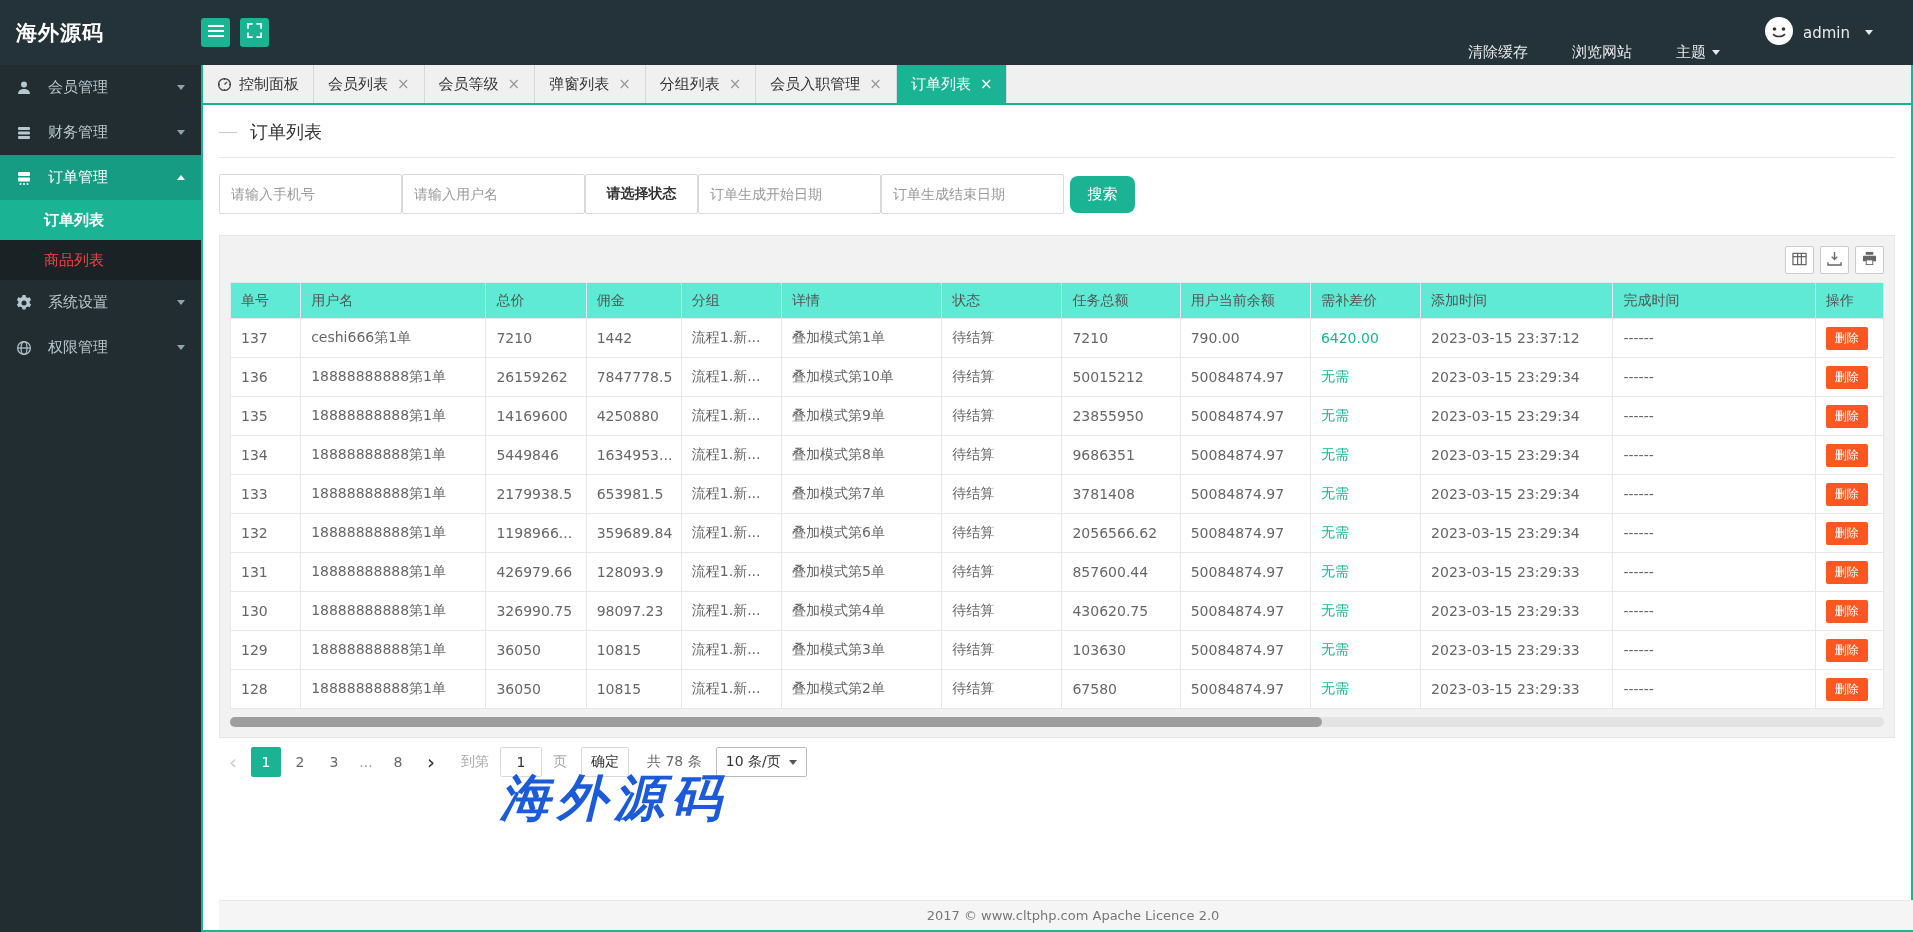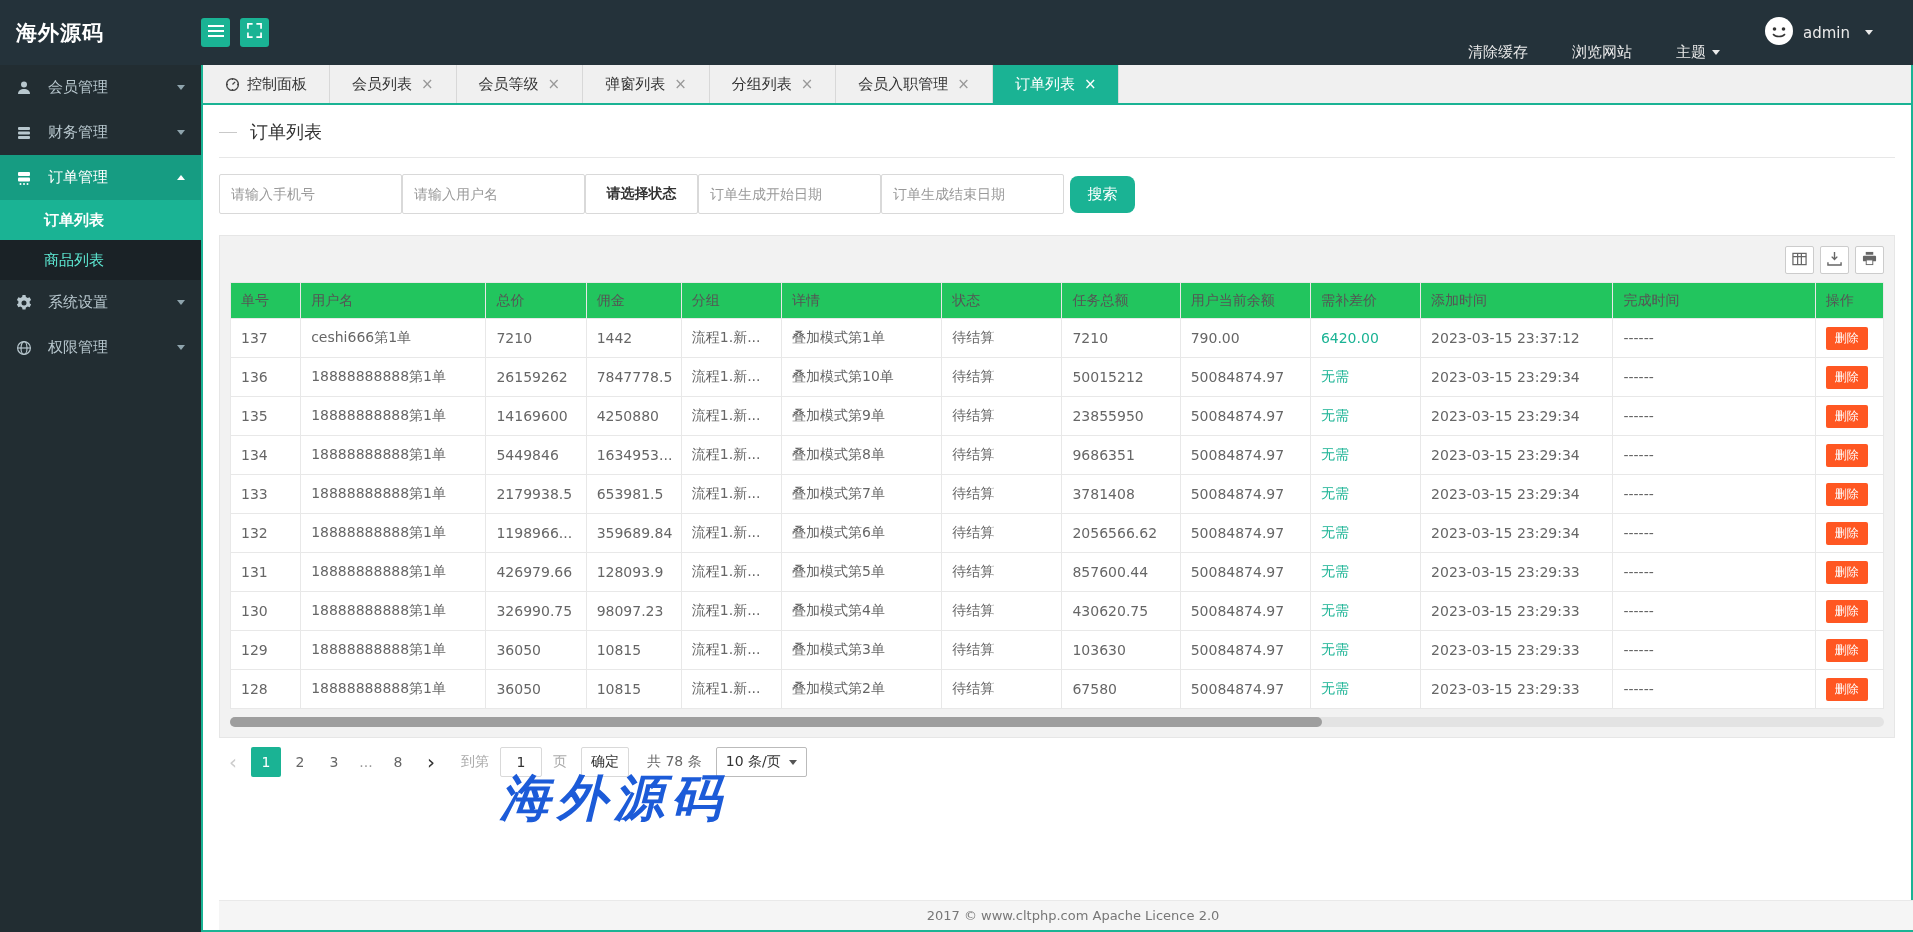--- a/index.html
+++ b/index.html
@@ -17,28 +17,28 @@
 
   
   .sidebar { position:absolute; top:65px; left:0; width:201px; height:867px; background:#222d32; z-index:10; }
   .side-item { height:45px; display:flex; align-items:center; padding:0 16px; color:#b8c7ce; font-size:15px; cursor:pointer; }
   .side-item .icon { width:24px; margin-right:8px; display:flex; align-items:center; color:#b8c7ce; }
   .side-item.parent-active { background:#169c82; color:#fff; }
   .side-item.parent-active .icon { color:#fff; }
   .chev { margin-left:auto; width:0; height:0; }
   .chev-down { border-left:4px solid transparent; border-right:4px solid transparent; border-top:5px solid #8fa4ad; }
   .chev-up { border-left:4px solid transparent; border-right:4px solid transparent; border-bottom:5px solid #fff; }
-  .side-sub-item { height:40px; display:flex; align-items:center; padding-left:44px; color:#5eead4; font-size:15px; background:#1a2226; cursor:pointer; }
+  .side-sub-item { height:40px; display:flex; align-items:center; padding-left:44px; color:#ef4444; font-size:15px; background:#1a2226; cursor:pointer; }
   .side-sub-item.active { background:#1ab394; color:#fff; font-weight:bold; }
 
   
   .main { position:absolute; left:201px; top:65px; width:1712px; height:867px; background:#fff; border-left:2px solid #1ab394; border-right:2px solid #1ab394; border-bottom:2px solid #1ab394; }
 
   .tabbar { height:40px; background:#f0f0f0; border-bottom:2px solid #1ab394; display:flex; align-items:stretch; overflow:hidden; }
-  .tab { display:flex; align-items:center; padding:0 22px; font-size:15px; color:#333; border-right:1px solid #d8d8d8; cursor:pointer; white-space:nowrap; }
+  .tab { display:flex; align-items:center; padding:0 14px; font-size:15px; color:#333; border-right:1px solid #d8d8d8; cursor:pointer; white-space:nowrap; }
   .tab .icon { display:flex; margin-right:7px; color:#444; }
   .tab .tab-close { margin-left:9px; color:#999; font-size:15px; line-height:1; }
   .tab.active { background:#1ab394; color:#fff; }
   .tab.active .tab-close { color:#fff; }
 
   .content { padding:0 16px; position:relative; }
   .page-head { display:flex; align-items:center; margin-top:15px; padding-bottom:13px; border-bottom:1px solid #e7e7e7; }
   .title-dash { width:18px; height:1px; background:#c9c9c9; margin-right:13px; }
   .page-title { font-size:18px; color:#333; font-weight:400; }
 
@@ -46,21 +46,21 @@
   .f-input { width:183px; height:40px; border:1px solid #d9d9d9; border-radius:2px; padding:0 11px; font-size:14px; color:#333; outline:none; font-family:inherit; }
   .f-input::placeholder { color:#999; }
   .f-select { width:113px; height:40px; border:1px solid #d9d9d9; border-radius:2px; display:flex; align-items:center; justify-content:center; font-size:14px; font-weight:bold; color:#333; cursor:pointer; background:#fff; }
   .search-btn { width:65px; height:37px; background:#1ab394; color:#fff; font-size:15px; border:none; border-radius:8px; margin-left:6px; cursor:pointer; font-family:inherit; }
 
   .table-panel { margin-top:21px; background:#f2f2f2; border:1px solid #e6e6e6; padding:10px; }
   .panel-toolbar { display:flex; justify-content:flex-end; gap:6px; height:28px; }
   .tool-btn { width:29px; height:28px; background:#fff; border:1px solid #ccc; border-radius:2px; display:flex; align-items:center; justify-content:center; cursor:pointer; color:#666; }
   .data-table { width:100%; border-collapse:collapse; background:#fff; margin-top:8px; table-layout:fixed; }
   .data-table th, .data-table td { border:1px solid #e8e8e8; padding:0 10px; font-size:14px; text-align:left; white-space:nowrap; overflow:hidden; }
-  .data-table th { height:36px; background:#22c55e; color:#555; font-weight:normal; }
+  .data-table th { height:36px; background:#5eead4; color:#555; font-weight:normal; }
   .data-table td { height:39px; color:#666; }
   .data-table td.teal { color:#1ab394; }
   .del-btn { display:inline-block; padding:3px 9px; background:#ff5722; color:#fff; font-size:12px; border-radius:2px; cursor:pointer; }
   .hscroll { margin-top:8px; height:10px; background:#e3e3e3; border-radius:5px; position:relative; }
   .hscroll-thumb { position:absolute; left:0; top:0; height:10px; width:66%; background:#9e9e9e; border-radius:5px; cursor:pointer; }
 
   .pagination { display:flex; align-items:center; margin-top:9px; font-size:14px; color:#666; gap:4px; }
   .pg-arrow { width:28px; height:30px; display:flex; align-items:center; justify-content:center; font-size:20px; cursor:pointer; }
   .pg-arrow.prev { color:#ccc; }
   .pg-arrow.next { color:#333; }

